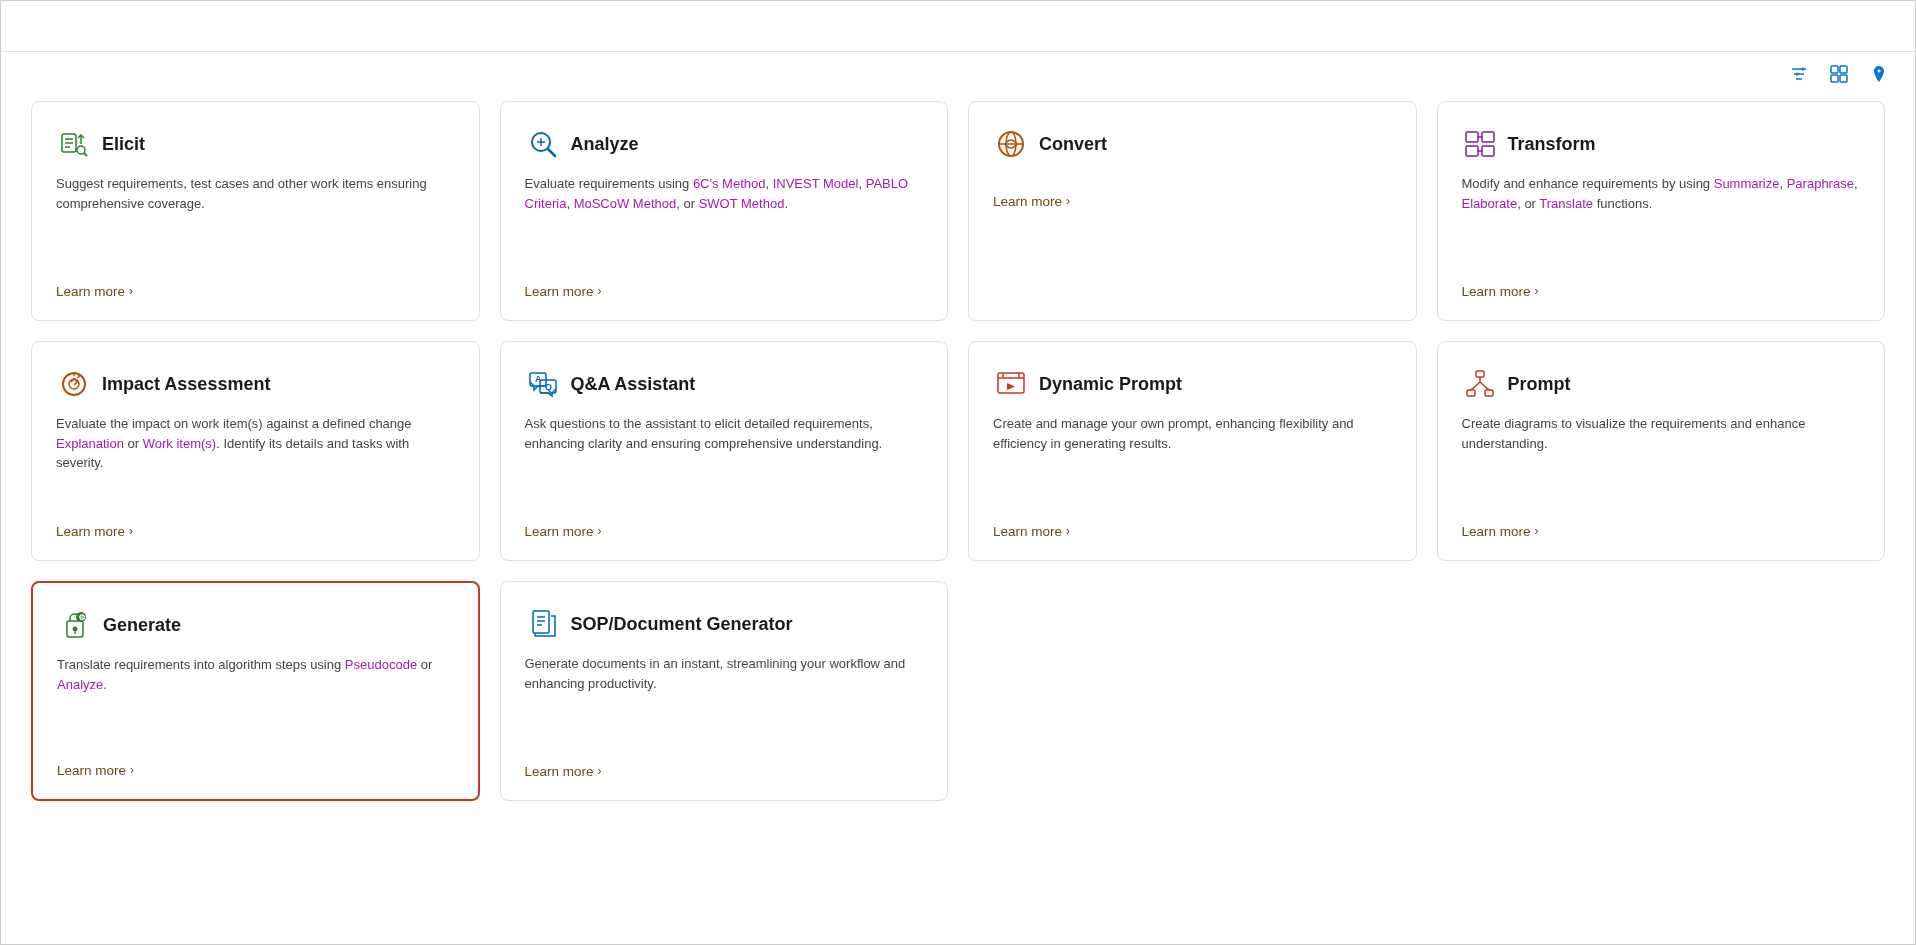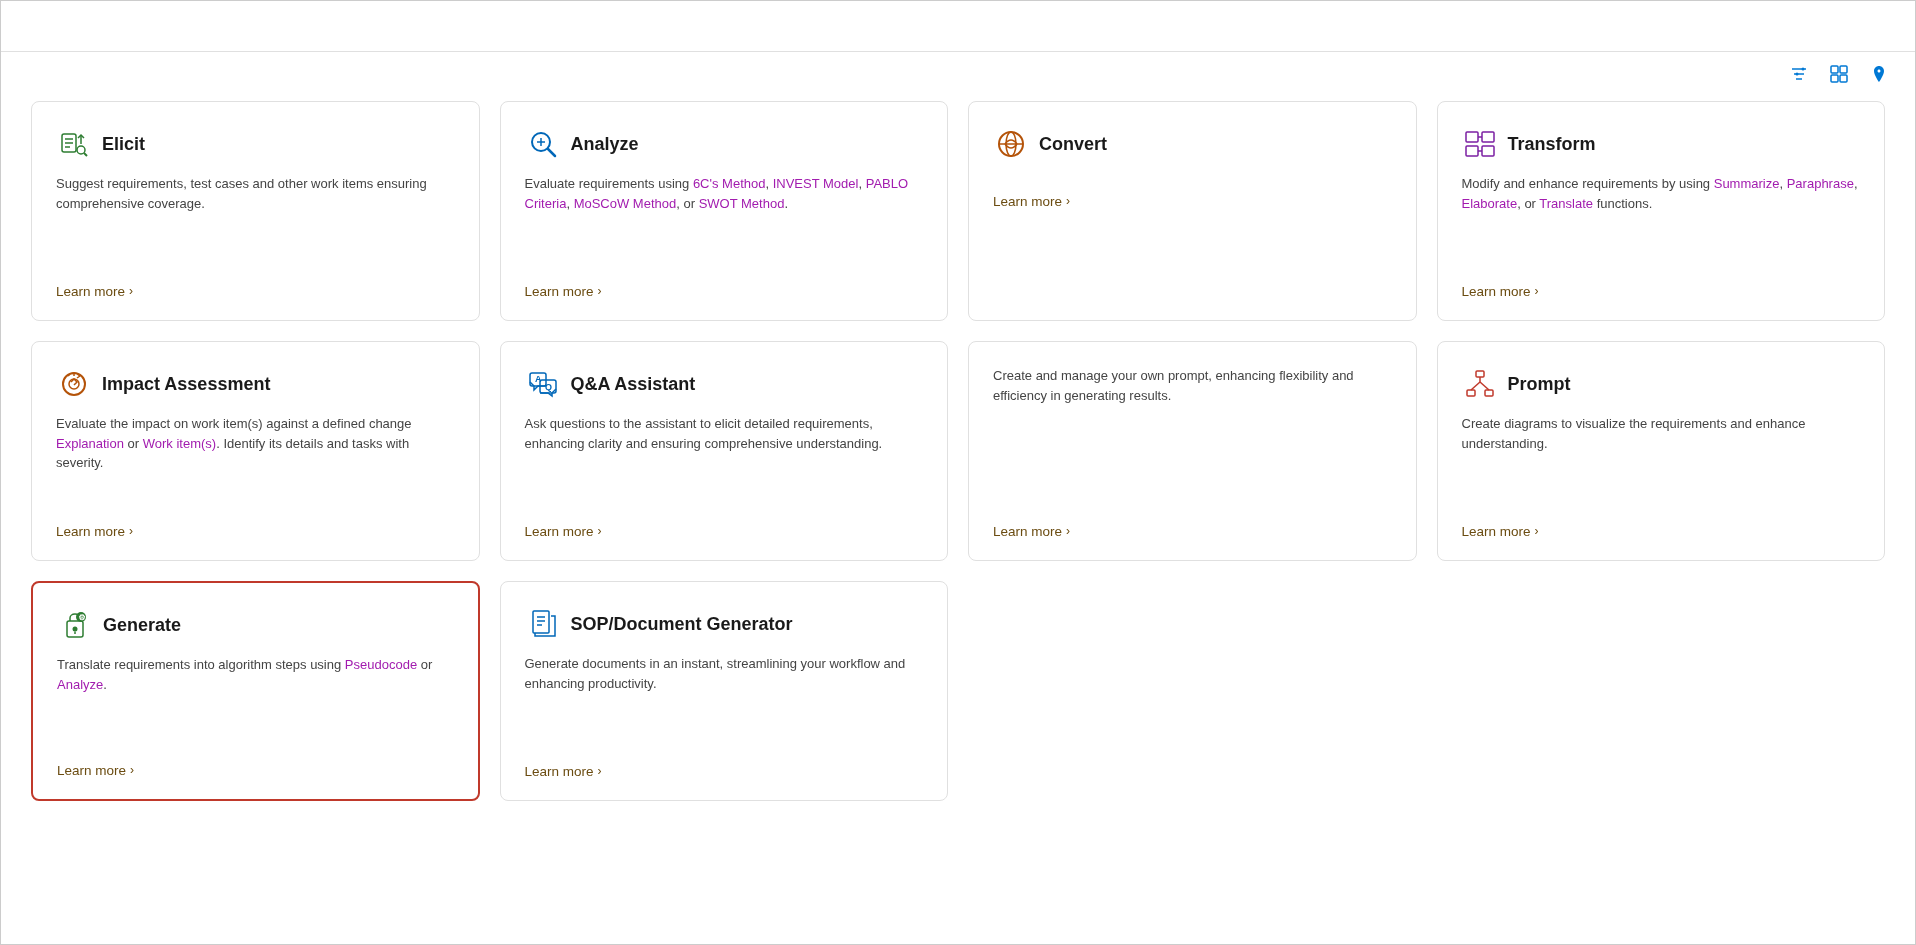--- a/index.html
+++ b/index.html
@@ -275,20 +275,32 @@
       <span class="card-title">Q&amp;A Assistant</span>
     </div>
     <div class="card-body">Ask questions to the assistant to elicit detailed requirements, enhancing clarity and ensuring comprehensive understanding.</div>
     <div class="card-footer">
       <button class="learn-more">
         Learn more <span class="learn-more-arrow">›</span>
       </button>
     </div>
   </div>
     <div class="card">
+    <div class="card-header">
+      <div class="card-icon">
+        <svg width="32" height="32" viewBox="0 0 32 32" fill="none" xmlns="http://www.w3.org/2000/svg">
+    <rect x="3" y="5" width="26" height="20" rx="2" stroke="#c0392b" stroke-width="1.5" fill="none"></rect>
+    <line x1="3" y1="10" x2="29" y2="10" stroke="#c0392b" stroke-width="1.5"></line>
+    <line x1="8" y1="5" x2="8" y2="10" stroke="#c0392b" stroke-width="1.5"></line>
+    <line x1="24" y1="5" x2="24" y2="10" stroke="#c0392b" stroke-width="1.5"></line>
+    <polygon points="12,15 12,22 20,18.5" fill="#c0392b"></polygon>
+  </svg>
+      </div>
+      <span class="card-title">Dynamic Prompt</span>
+    </div>
     <div class="card-body">Create and manage your own prompt, enhancing flexibility and efficiency in generating results.</div>
     <div class="card-footer">
       <button class="learn-more">
         Learn more <span class="learn-more-arrow">›</span>
       </button>
     </div>
   </div>
     <div class="card">
     <div class="card-header">
       <div class="card-icon">

